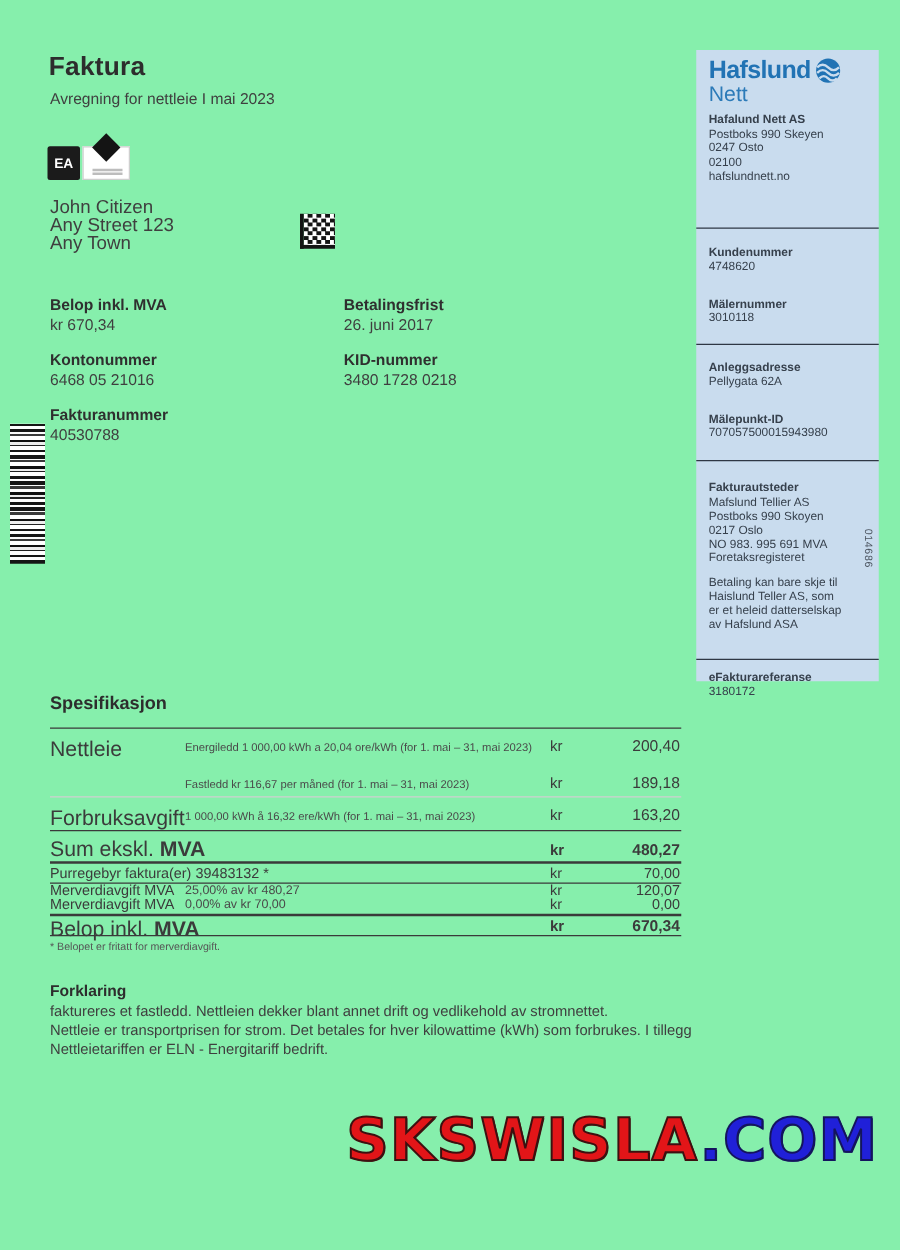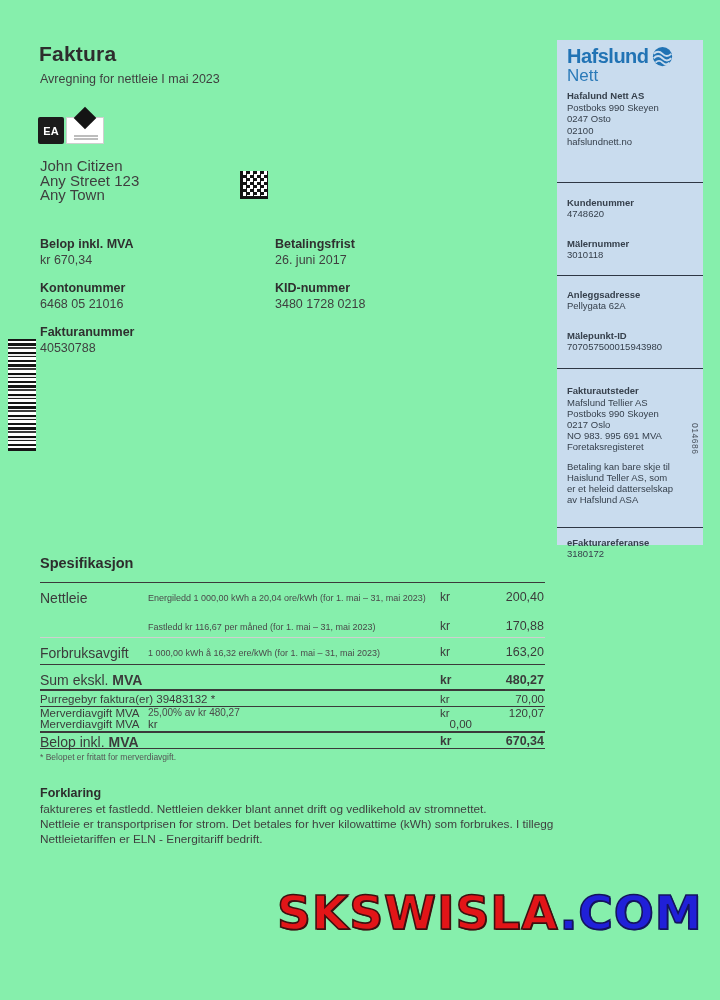--- a/index.html
+++ b/index.html
@@ -61,21 +61,21 @@
   .iss { font-size:9.5px; line-height:11px; }
   .iss .lab { font-weight:bold; margin-bottom:1px; }
   .iss .note { margin-top:9px; }
   .vcode { position:absolute; right:3px; top:54px; writing-mode:vertical-rl; font-size:8.5px; color:#4c5560; letter-spacing:0.5px; }
 
   
   .spec { left:40px; top:555px; width:505px; }
   .spec-h { font-size:14.5px; font-weight:bold; color:#2d2d2d; margin-bottom:11px; }
   .ttable { border-top:1.5px solid #3a3a3a; }
   .trow { display:grid; grid-template-columns:108px 292px 33px 1fr; align-items:start; }
-  .c-item { font-size:14px; color:#3b3b3b; }
+  .c-item { font-size:17px; color:#3b3b3b; }
   .c-desc { font-size:9px; color:#4a4a4a; padding-top:3px; }
   .c-cur { font-size:12px; color:#3b3b3b; }
   .c-amt { font-size:12.5px; color:#3b3b3b; text-align:right; padding-right:1px; }
   .r1 { height:32px; padding-top:7px; }
   .r2 { height:22px; padding-top:4px; }
   .r3 { height:27px; padding-top:7px; border-top:1px solid #cfcfcf; }
   .dark { border-top:1px solid #3a3a3a; }
   .thick { border-top:2px solid #3a3a3a; }
   .rsum { height:25px; padding-top:5px; align-items:center; }
   .rpur { height:17px; padding-top:2px; }
@@ -224,21 +224,21 @@
         <div class="c-item">Nettleie</div>
         <div class="c-desc">Energiledd 1 000,00 kWh a 20,04 ore/kWh (for 1. mai – 31, mai 2023)</div>
         <div class="c-cur">kr</div>
         <div class="c-amt">200,40</div>
       </div>
 
       <div class="trow r2">
         <div class="c-item"></div>
         <div class="c-desc">Fastledd kr 116,67 per måned (for 1. mai – 31, mai 2023)</div>
         <div class="c-cur">kr</div>
-        <div class="c-amt">170,88</div>
+        <div class="c-amt">189,18</div>
       </div>
 
       <div class="trow r3">
         <div class="c-item">Forbruksavgift</div>
         <div class="c-desc">1 000,00 kWh å 16,32 ere/kWh (for 1. mai – 31, mai 2023)</div>
         <div class="c-cur">kr</div>
         <div class="c-amt">163,20</div>
       </div>
 
       <div class="trow rsum dark">
@@ -257,20 +257,21 @@
 
       <div class="trow rmva dark">
         <div class="c-item">Merverdiavgift MVA</div>
         <div class="c-desc">25,00% av kr 480,27</div>
         <div class="c-cur">kr</div>
         <div class="c-amt">120,07</div>
       </div>
 
       <div class="trow rmva2">
         <div class="c-item">Merverdiavgift MVA</div>
+        <div class="c-desc">0,00% av kr 70,00</div>
         <div class="c-cur">kr</div>
         <div class="c-amt">0,00</div>
       </div>
 
       <div class="trow rtot thick">
         <div class="c-item span2">
           <span>Belop inkl. </span><span class="b">MVA</span>
         </div>
         <div class="c-cur b">kr</div>
         <div class="c-amt b">670,34</div>

